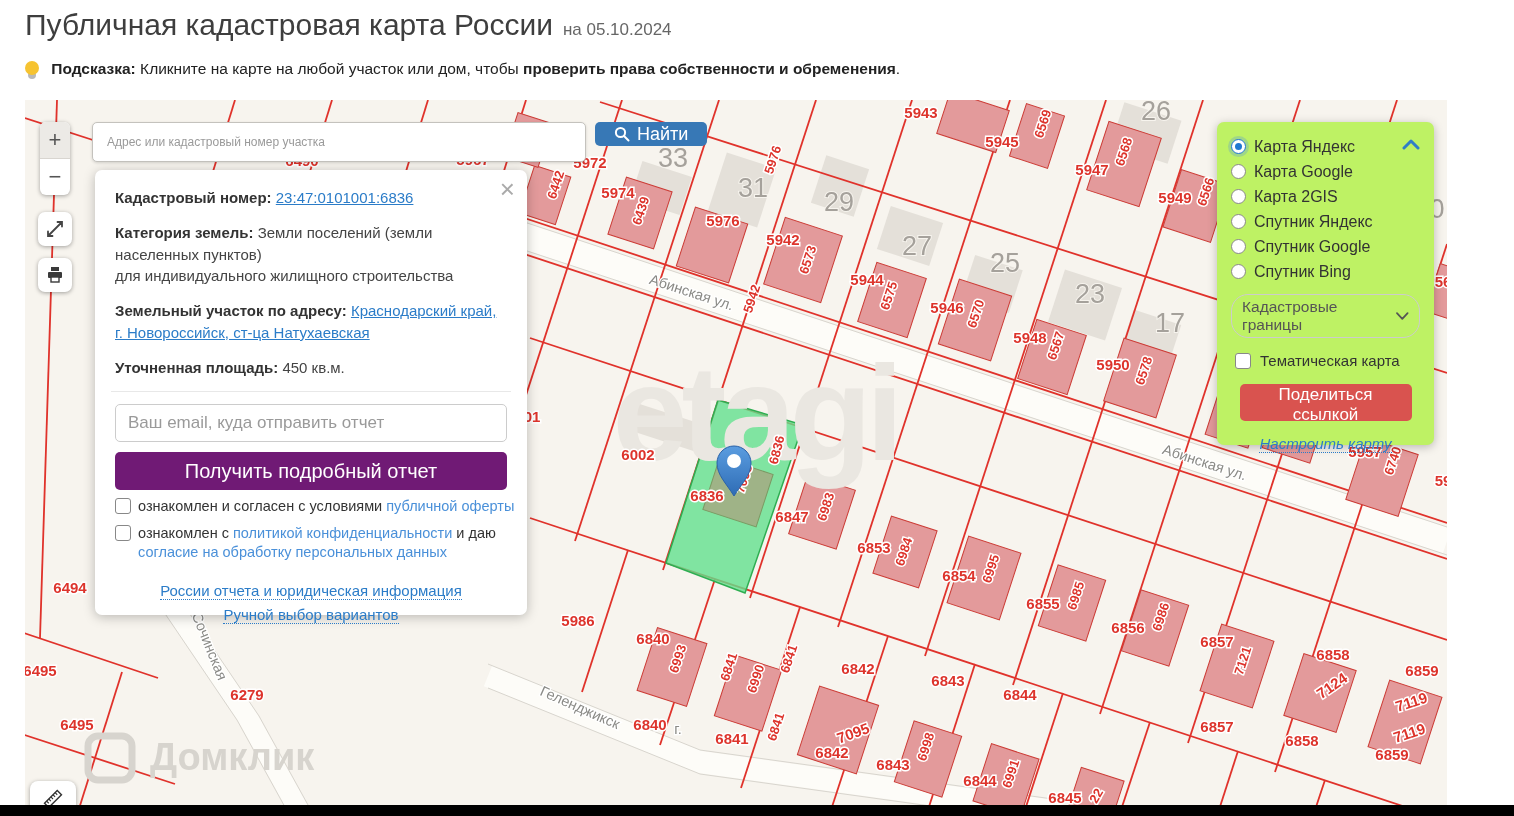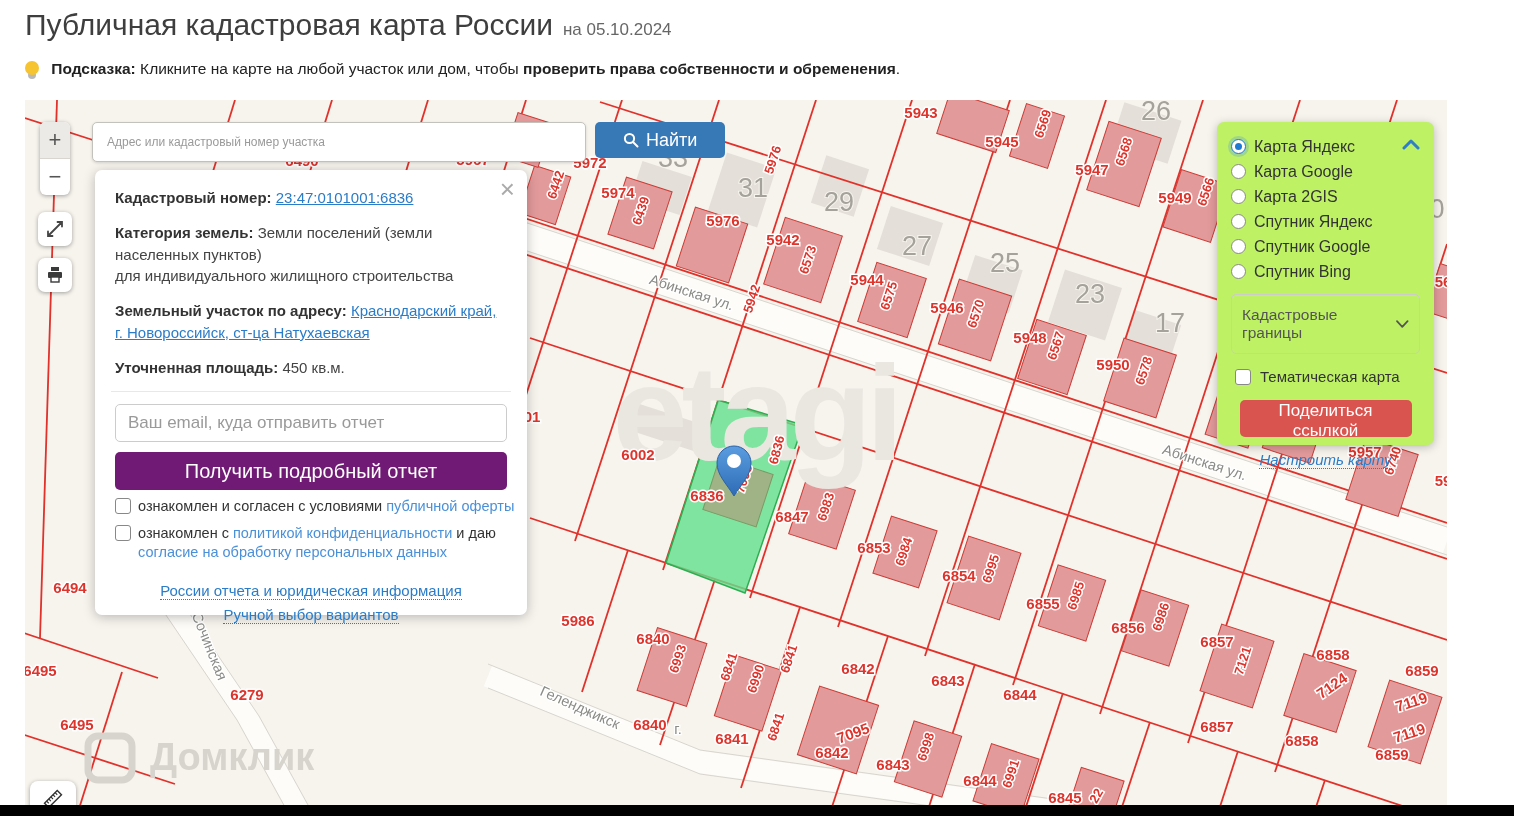--- a/index.html
+++ b/index.html
@@ -28,21 +28,21 @@
   .zbtn{height:36px;line-height:36px;text-align:center;font-size:22px;color:#555;cursor:pointer;}
   .zbtn.plus{background:#eceae6;border-bottom:1px solid #d8d5d0;}
   .sqbtn{position:absolute;left:38px;width:34px;height:34px;background:#fff;border-radius:7px;
          box-shadow:0 1px 4px rgba(0,0,0,.35);display:flex;align-items:center;justify-content:center;}
   
   .search{position:absolute;left:92px;top:122px;width:494px;height:40px;background:#fff;
           border:1px solid #c4c2bd;border-radius:5px;box-sizing:border-box;box-shadow:0 1px 3px rgba(0,0,0,.15);}
   .search input{width:100%;height:100%;border:none;outline:none;background:transparent;
                 font-size:12px;color:#444;padding:0 14px;box-sizing:border-box;font-family:"Liberation Sans",sans-serif;}
   .search input::placeholder{color:#9a9a9a;}
-  .findbtn{position:absolute;left:595px;top:122px;height:36px;padding:0 28px;background:#3778b6;
+  .findbtn{position:absolute;left:595px;top:122px;height:24px;padding:0 19px;background:#3778b6;
            border:none;border-radius:5px;color:#fff;font-size:18px;cursor:pointer;
            display:flex;align-items:center;gap:7px;font-family:"Liberation Sans",sans-serif;}
   
   .popup{position:absolute;left:95px;top:170px;width:432px;height:445px;background:#fff;border-radius:7px;
          box-shadow:0 2px 12px rgba(0,0,0,.25);box-sizing:border-box;padding:17px 20px;font-size:15px;color:#444;}
   .popup .close{position:absolute;right:12px;top:6px;font-size:26px;color:#aaa;cursor:pointer;line-height:1;}
   .popup b{color:#333;}
   .row{margin-bottom:13px;line-height:1.45;}
   a.lnk{color:#2b7cc8;text-decoration:underline;cursor:pointer;}
   a.lnk2{color:#4a90d9;text-decoration:none;cursor:pointer;}
@@ -58,22 +58,22 @@
   .chk .cont{white-space:nowrap;}
   .botlinks{text-align:center;margin-top:16px;line-height:1.6;font-size:15px;}
   
   .panel{position:absolute;left:1217px;top:122px;width:217px;height:323px;background:#bef264;border-radius:7px;
          box-shadow:0 2px 10px rgba(0,0,0,.25);box-sizing:border-box;padding:12px 14px;font-size:16px;color:#333;}
   .radio-row{display:flex;align-items:center;gap:8px;height:25px;cursor:pointer;}
   .radio{width:15px;height:15px;border-radius:50%;border:1.5px solid #8a8a8a;box-sizing:border-box;background:#fff;flex:none;}
   .radio.sel{border:1.5px solid #1f78d1;position:relative;box-shadow:0 0 0 3px rgba(66,133,244,.25);}
   .radio.sel::after{content:"";position:absolute;left:2.5px;top:2.5px;width:7px;height:7px;border-radius:50%;background:#1f78d1;}
   .chev{position:absolute;right:14px;top:14px;cursor:pointer;}
-  .sel-box{margin-top:10px;height:34px;border:1px solid #ccc;border-radius:5px;display:flex;align-items:center;
-           justify-content:space-between;padding:12px 10px;font-size:15.5px;color:#555;cursor:pointer;}
+  .sel-box{margin-top:10px;height:34px;border:1px solid #ccc;border-radius:17px;display:flex;align-items:center;
+           justify-content:space-between;padding:4px 10px;font-size:15.5px;color:#555;cursor:pointer;}
   .them{display:flex;align-items:flex-end;gap:9px;font-size:15px;margin:14px 0 0 4px;color:#333;}
   .redbtn{display:block;margin:15px auto 0 auto;width:172px;height:37px;background:#d9534f;border:none;border-radius:5px;
           color:#fff;font-size:17px;cursor:pointer;font-family:"Liberation Sans",sans-serif;text-align:center;}
   .cfg{text-align:center;margin-top:14px;font-size:15px;font-style:italic;}
   
   .blackbar{position:absolute;left:0;top:805px;width:1514px;height:11px;background:#000;}
   .toolbtn{position:absolute;left:30px;top:781px;width:46px;height:35px;background:#fff;border-radius:8px;
            box-shadow:0 1px 4px rgba(0,0,0,.35);display:flex;align-items:center;justify-content:center;}
 </style>
 </head>

